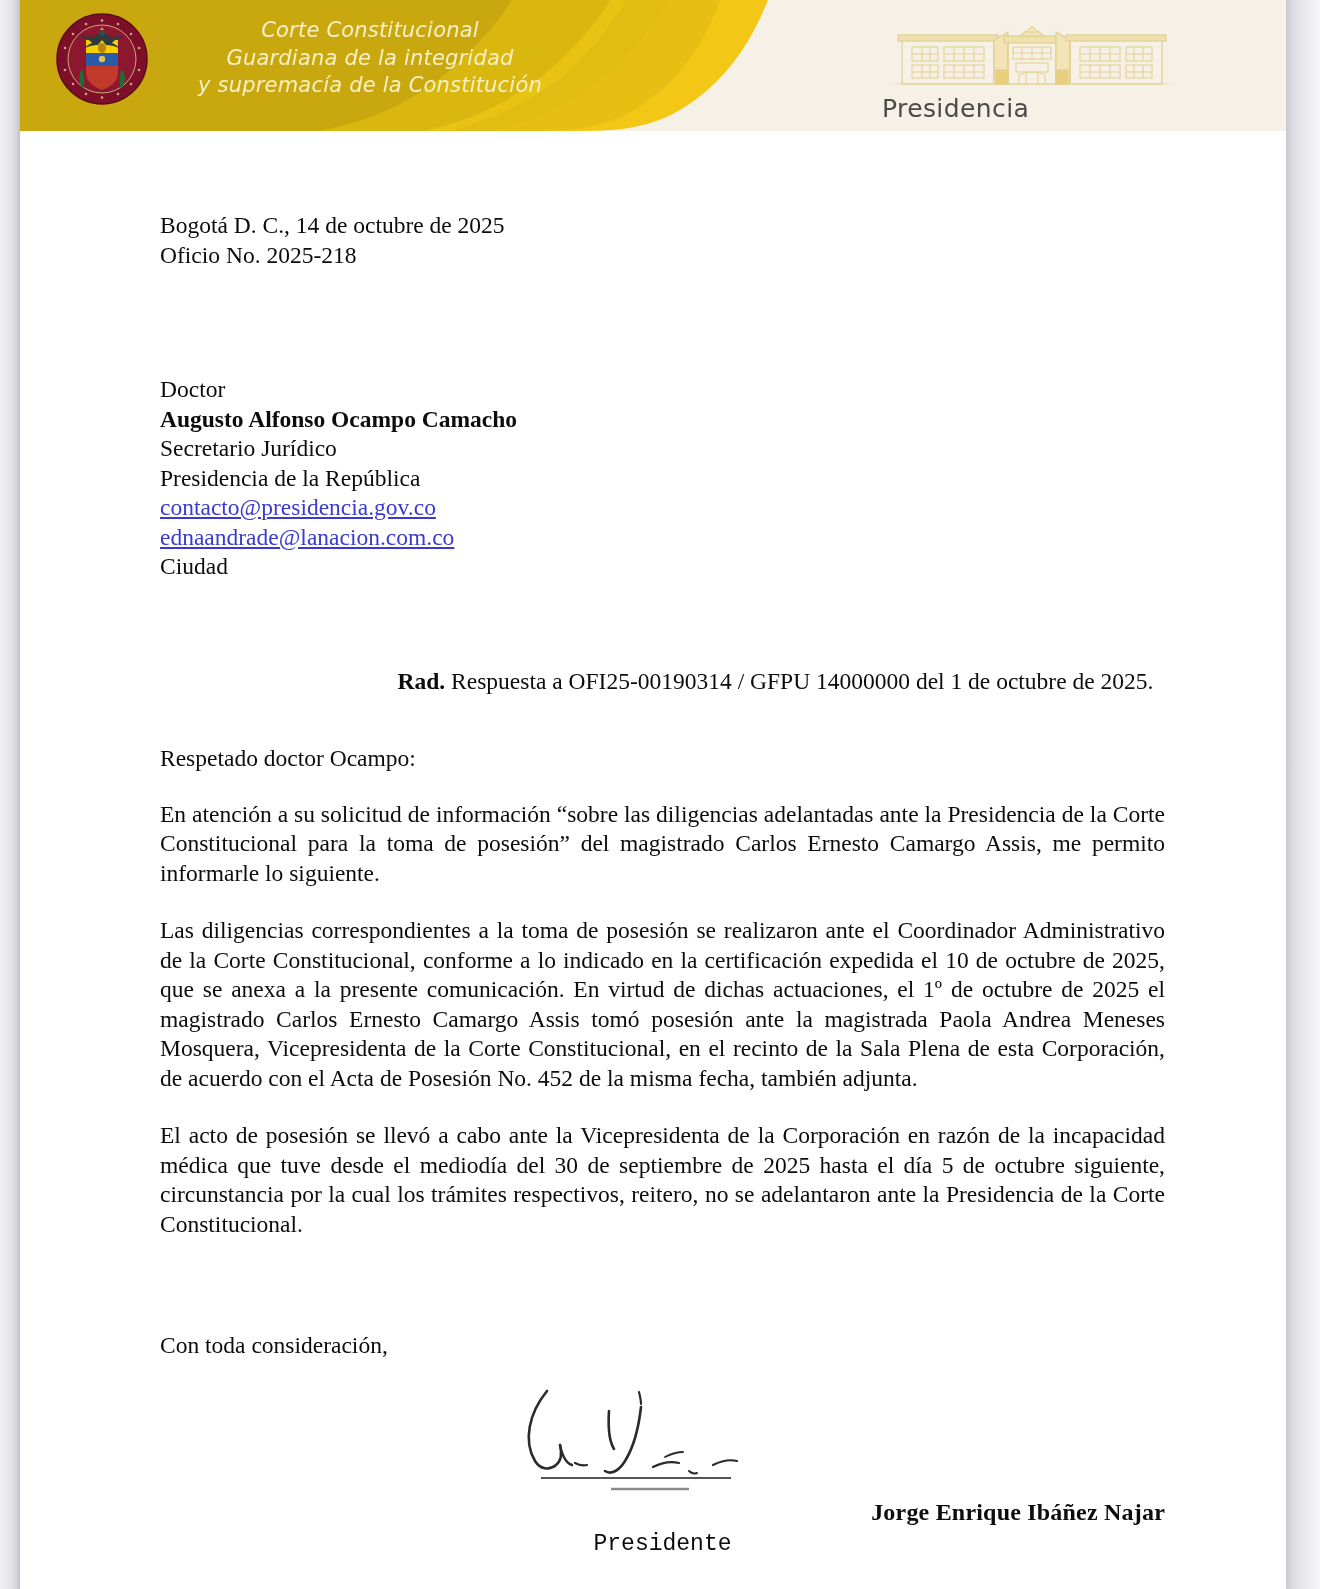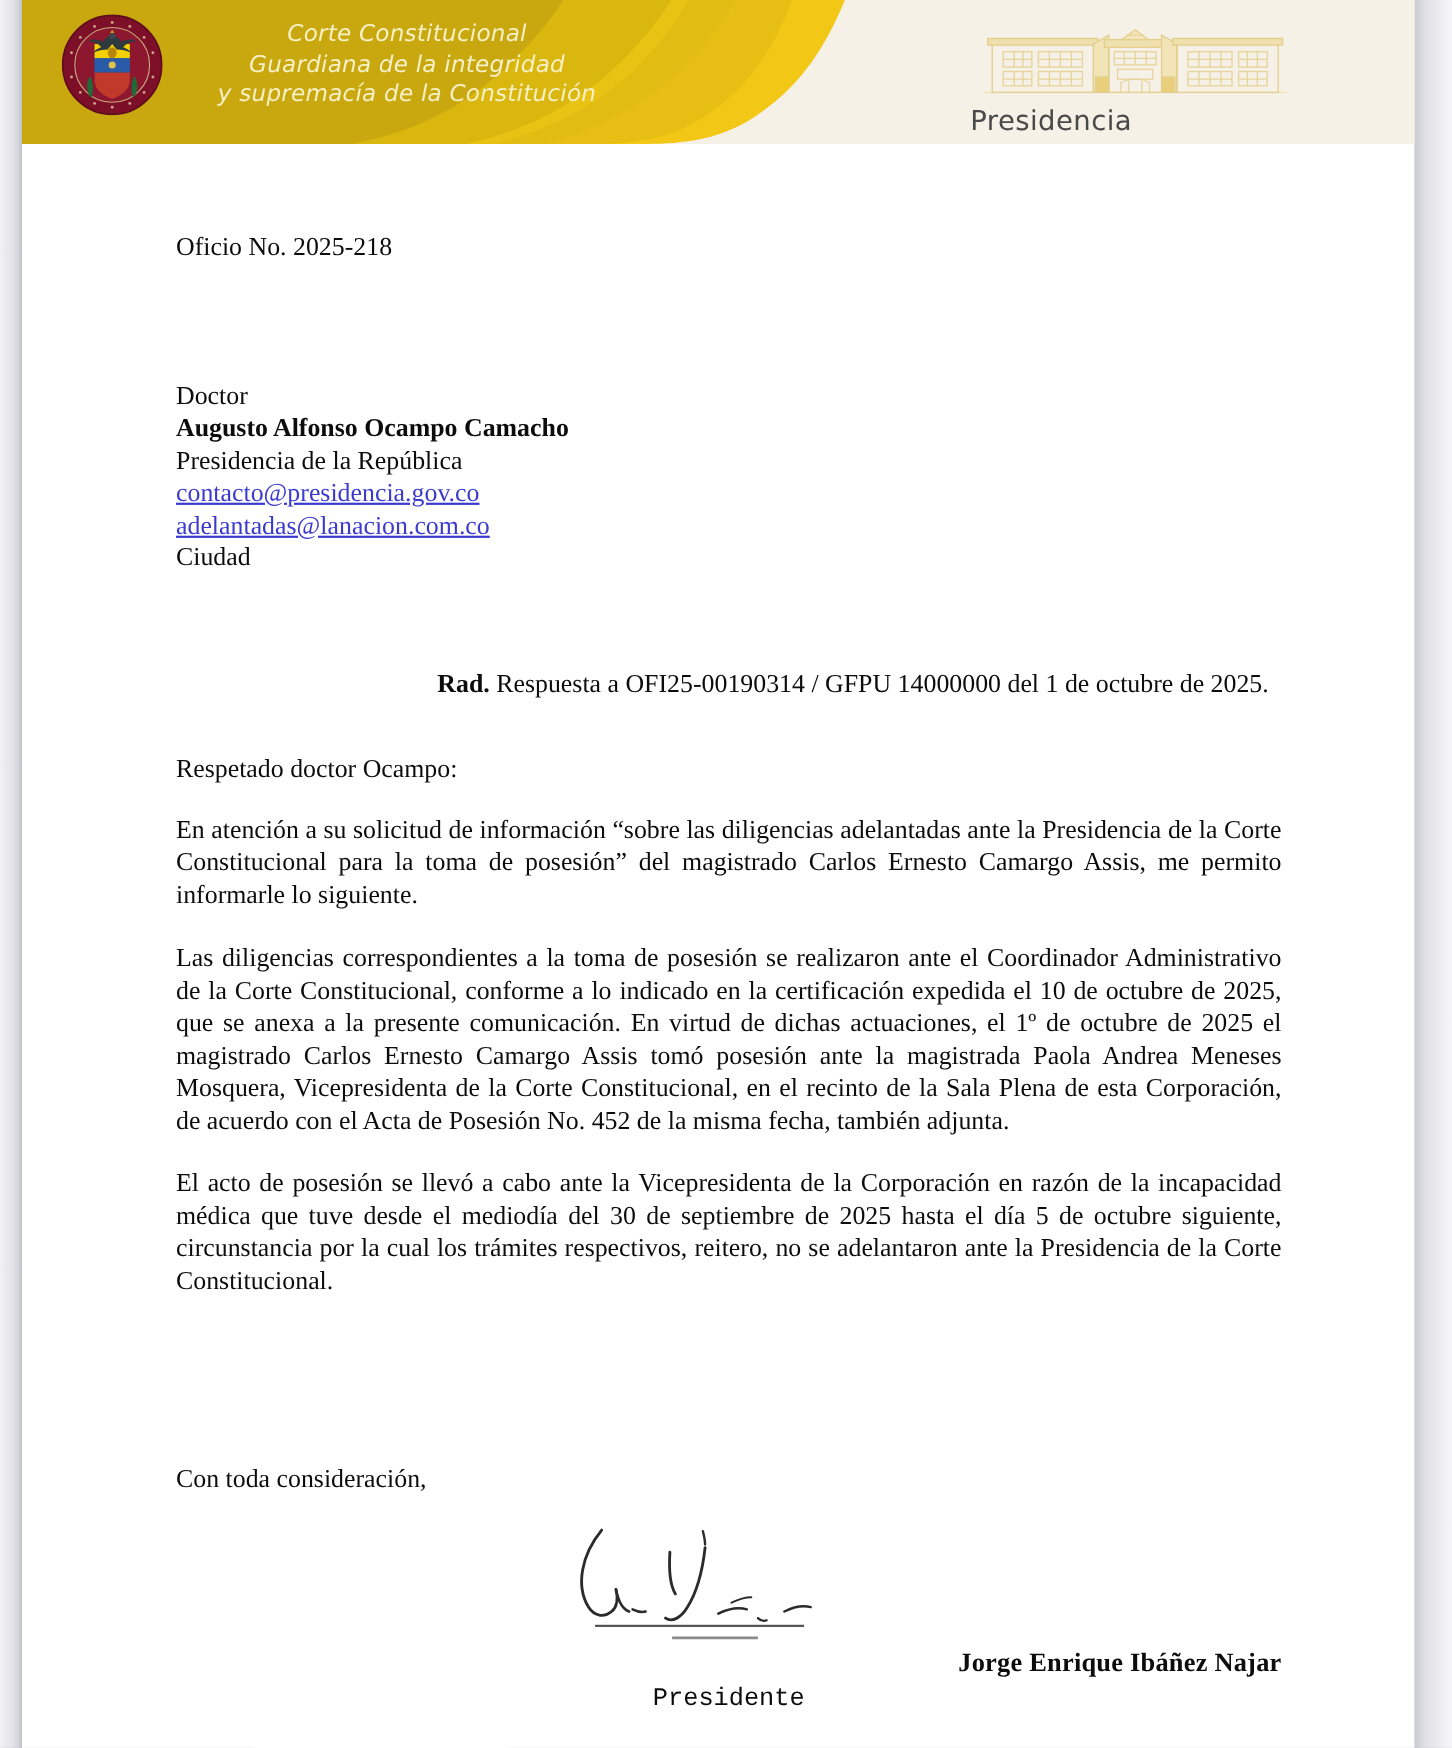--- a/index.html
+++ b/index.html
@@ -317,31 +317,33 @@
         </svg>
       </div>
       <div class="presidencia-label">Presidencia</div>
     </div>
   </div>
 
   <div class="letter">
     <div class="content">
 
       <div class="block date-block">
+        <div class="date-line">Bogotá D. C., 14 de octubre de 2025</div>
         <div class="date-line">Oficio No. 2025-218</div>
       </div>
 
       <div class="spacer-1"></div>
 
       <div class="block addressee">
         <div>Doctor</div>
         <div class="name">Augusto Alfonso Ocampo Camacho</div>
+        <div>Secretario Jurídico</div>
         <div>Presidencia de la República</div>
         <div><a class="mail-link" href="#">contacto@presidencia.gov.co</a></div>
-        <div><a class="mail-link" href="#">adelantadas@lanacion.com.co</a></div>
+        <div><a class="mail-link" href="#">ednaandrade@lanacion.com.co</a></div>
         <div>Ciudad</div>
       </div>
 
       <div class="spacer-2"></div>
 
       <div class="block rad-block">
         <span class="rad-label">Rad.</span><span> Respuesta a OFI25-00190314 / GFPU 14000000 del 1 de octubre de 2025.</span>
       </div>
 
       <div class="spacer-3"></div>

